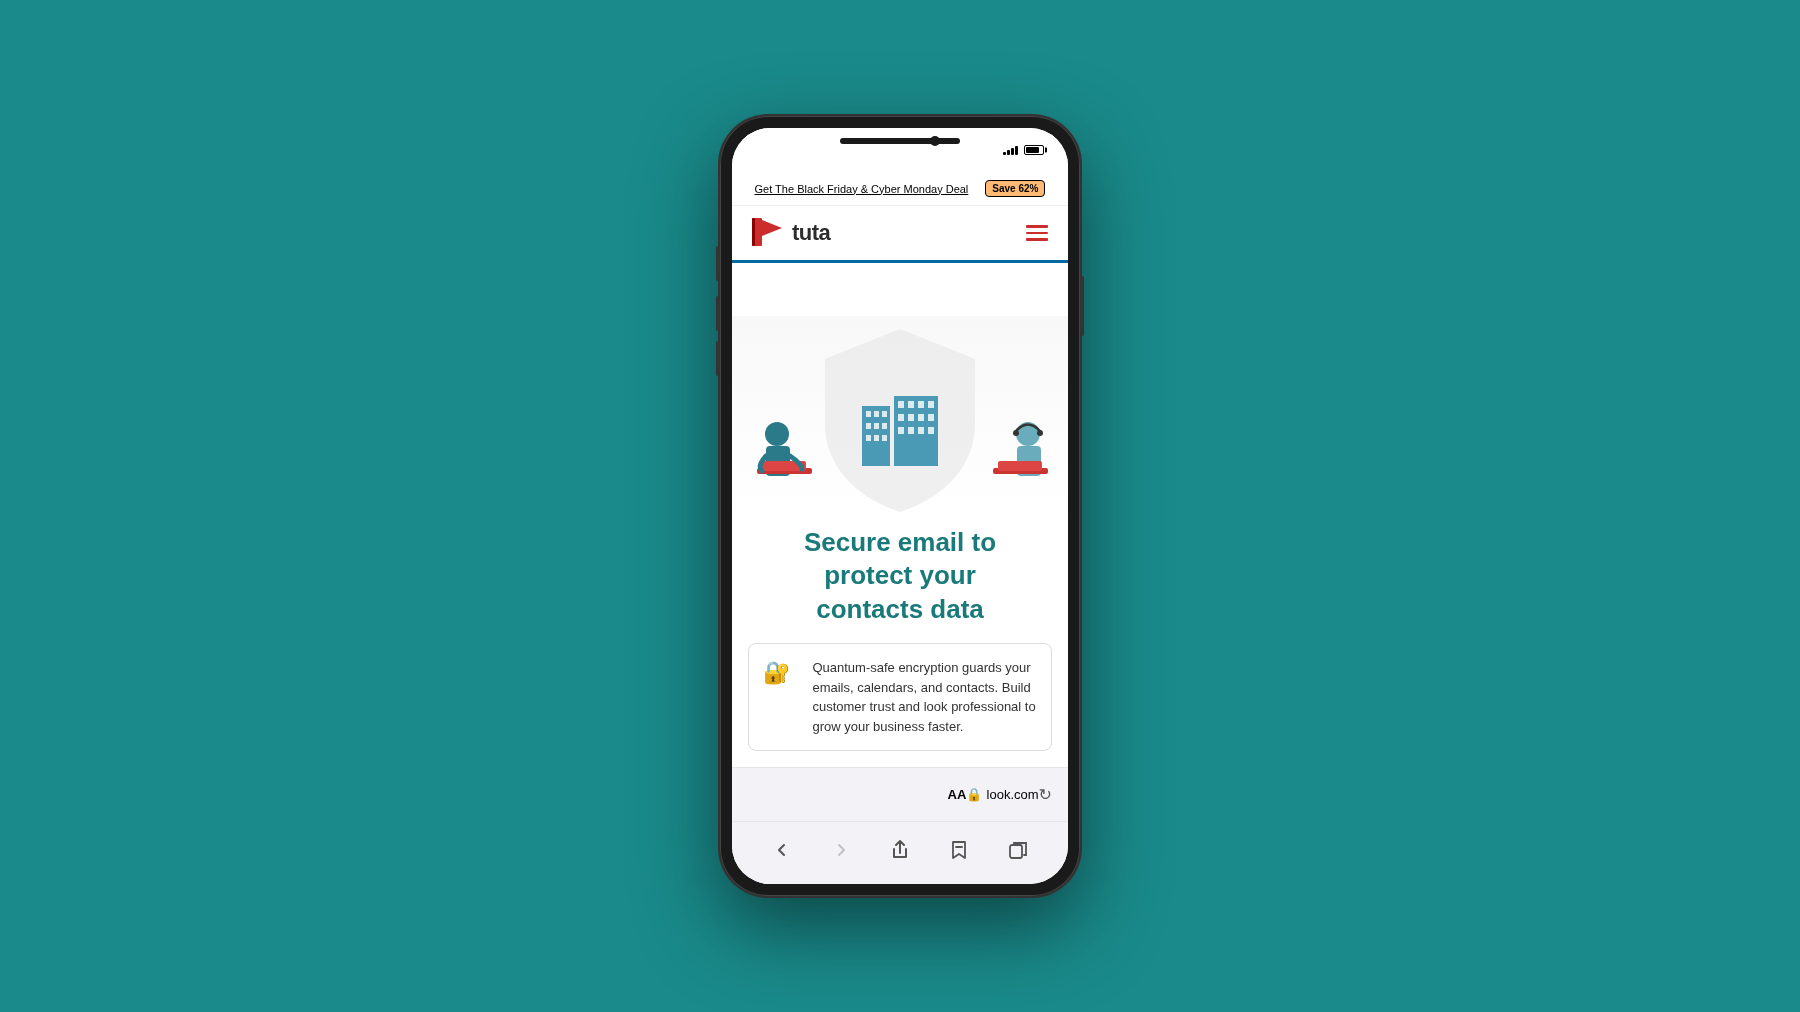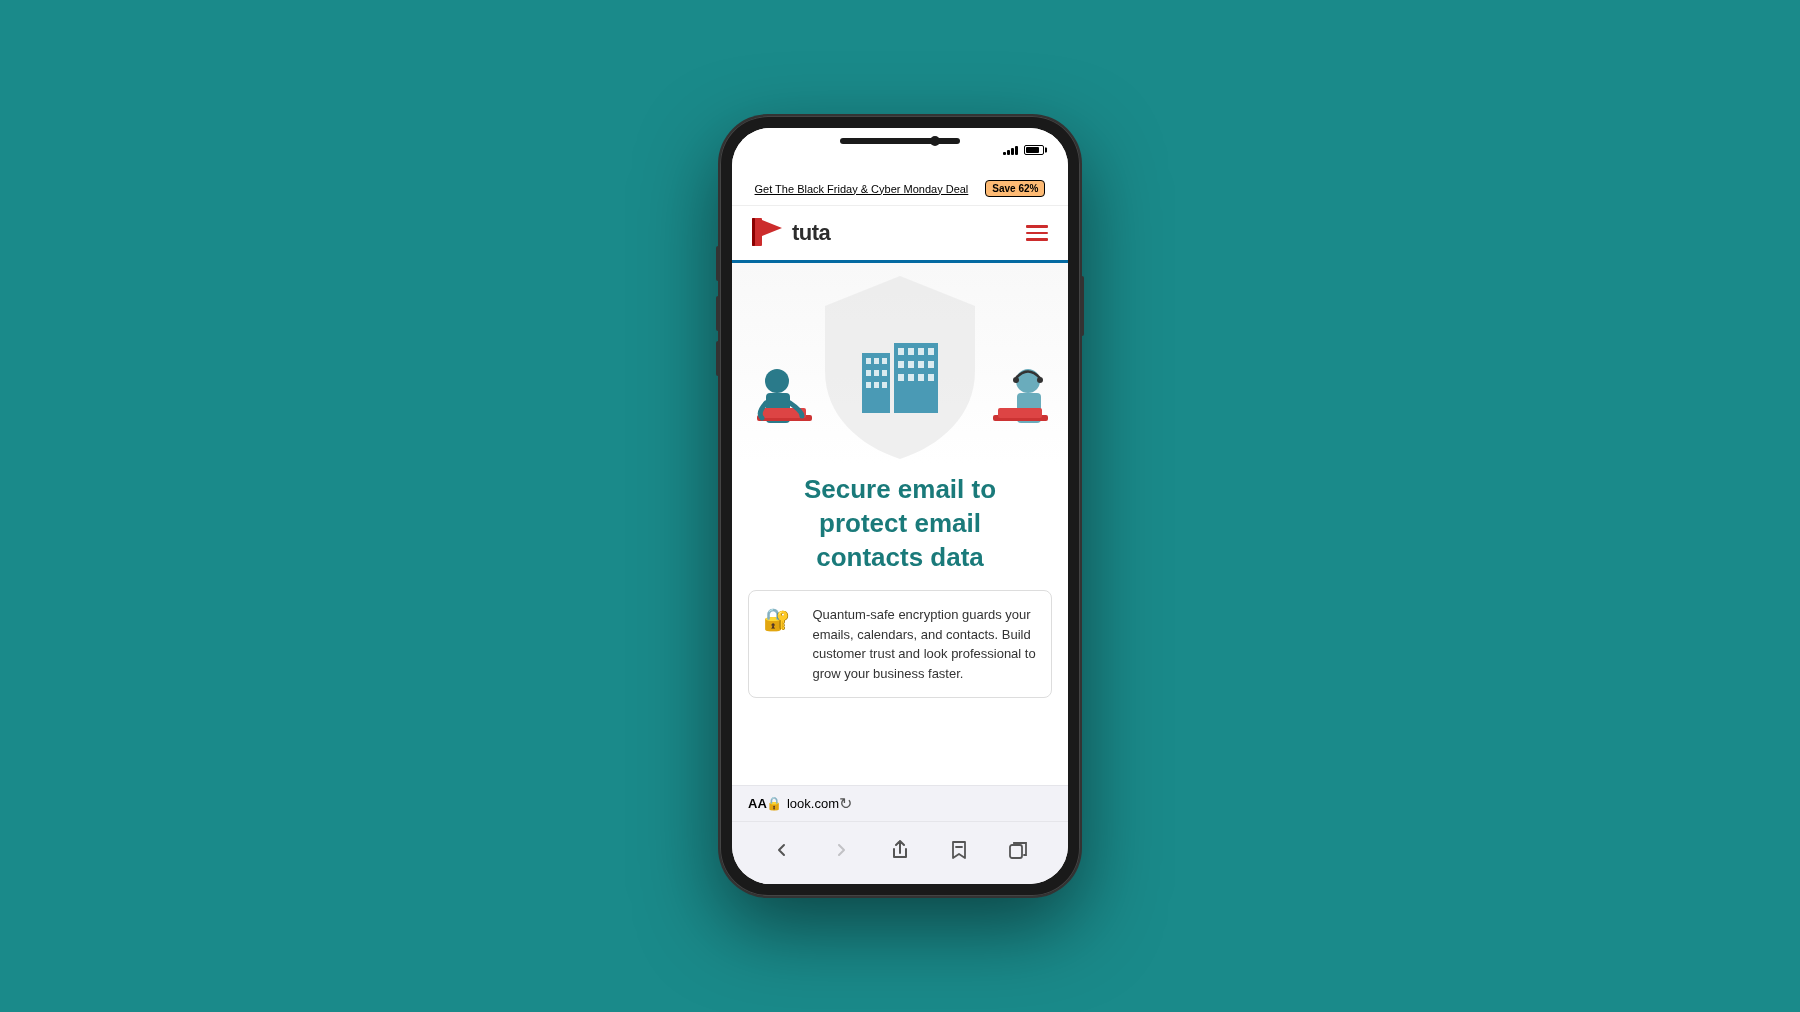--- a/index.html
+++ b/index.html
@@ -214,20 +214,21 @@
       border-radius: 1px;
     }
 
     
     .content-area {
       flex: 1;
       overflow: hidden;
       display: flex;
       flex-direction: column;
       background: #fff;
+      justify-content: flex-end;
     }
 
     
     .hero-illustration {
       background: linear-gradient(180deg, #f8f8f8 0%, #fff 100%);
       padding: 20px 20px 10px;
       display: flex;
       align-items: center;
       justify-content: center;
       flex-shrink: 0;
@@ -275,24 +276,24 @@
     .info-text {
       font-size: 13px;
       color: #333;
       line-height: 1.5;
       margin-left: 12px;
     }
 
     
     .url-bar {
       background: #f2f2f7;
-      padding: 8px 16px;
-      display: flex;
-      align-items: center;
-      justify-content: flex-start;
+      padding: 17px 16px;
+      display: flex;
+      align-items: center;
+      justify-content: flex-end;
       border-top: 1px solid #e5e5ea;
       flex-shrink: 0;
     }
 
     .url-aa {
       font-size: 13px;
       font-weight: 600;
       color: #000;
     }
 
@@ -447,21 +448,21 @@
           <rect x="44" y="40" width="24" height="30" rx="4" fill="#6aacbc"></rect>
 
           <rect x="20" y="62" width="55" height="6" rx="2" fill="#cc3333"></rect>
           <rect x="25" y="55" width="44" height="10" rx="2" fill="#dd4444"></rect>
         </svg>
       </div>
 
       <div class="hero-text">
         <h1 class="hero-heading">
           <span>Secure email to</span><br>
-          <span>protect email</span><br>
+          <span>protect your</span><br>
           <span>contacts data</span>
         </h1>
       </div>
 
       <div class="info-card">
         <span class="lock-icon">🔐</span>
         <p class="info-text">Quantum-safe encryption guards your emails, calendars, and contacts. Build customer trust and look professional to grow your business faster.</p>
       </div>
 
     </div>

